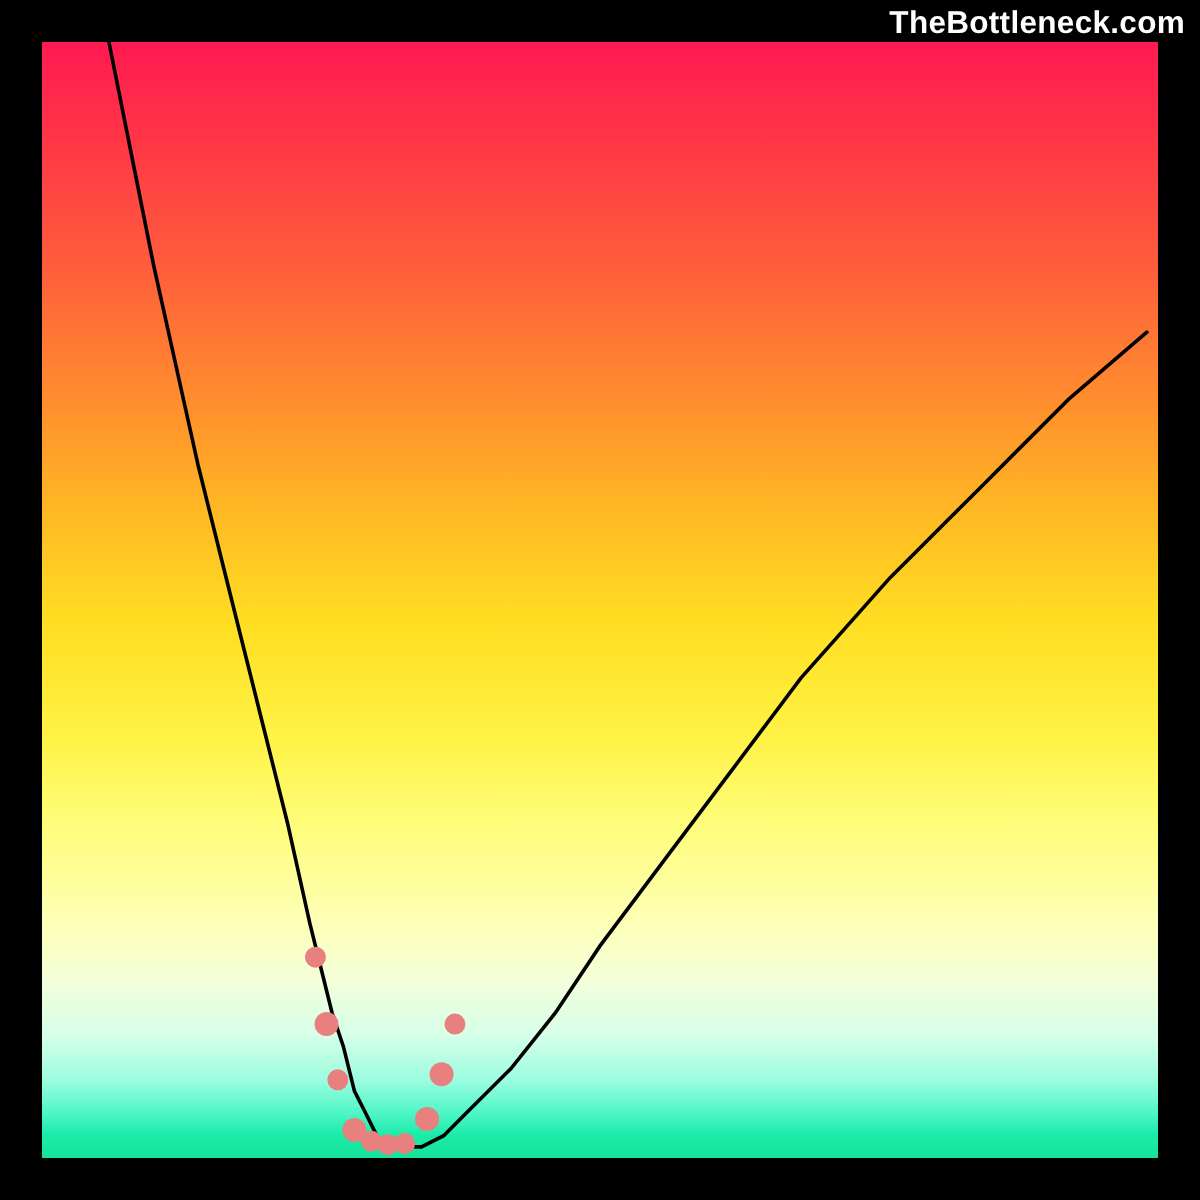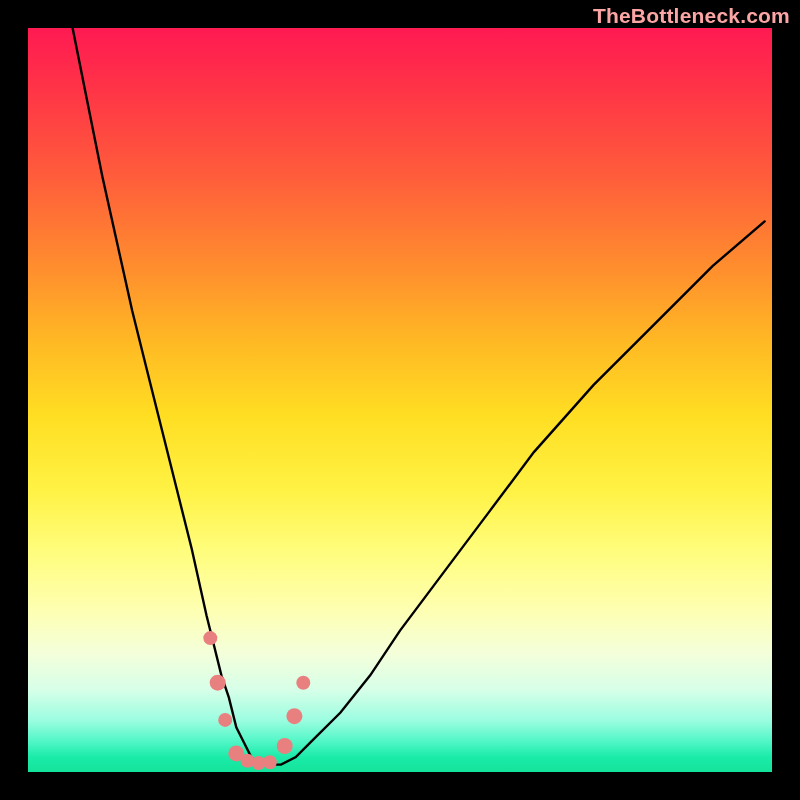--- a/index.html
+++ b/index.html
@@ -32,21 +32,21 @@
       #4ef6c6 96%,
       #1aeba8 98%,
       #14e39a 100%
     );
   }
   .watermark {
     position: absolute;
     top: 4px;
     right: 10px;
     font: 600 21px Arial, Helvetica, sans-serif;
-    color: #fca5a5;
+    color: #ffffff;
     letter-spacing: 0.2px;
   }
   svg.curve {
     position: absolute;
     left: 0; top: 0;
     width: 744px;
     height: 744px;
   }
 </style>
 </head>

